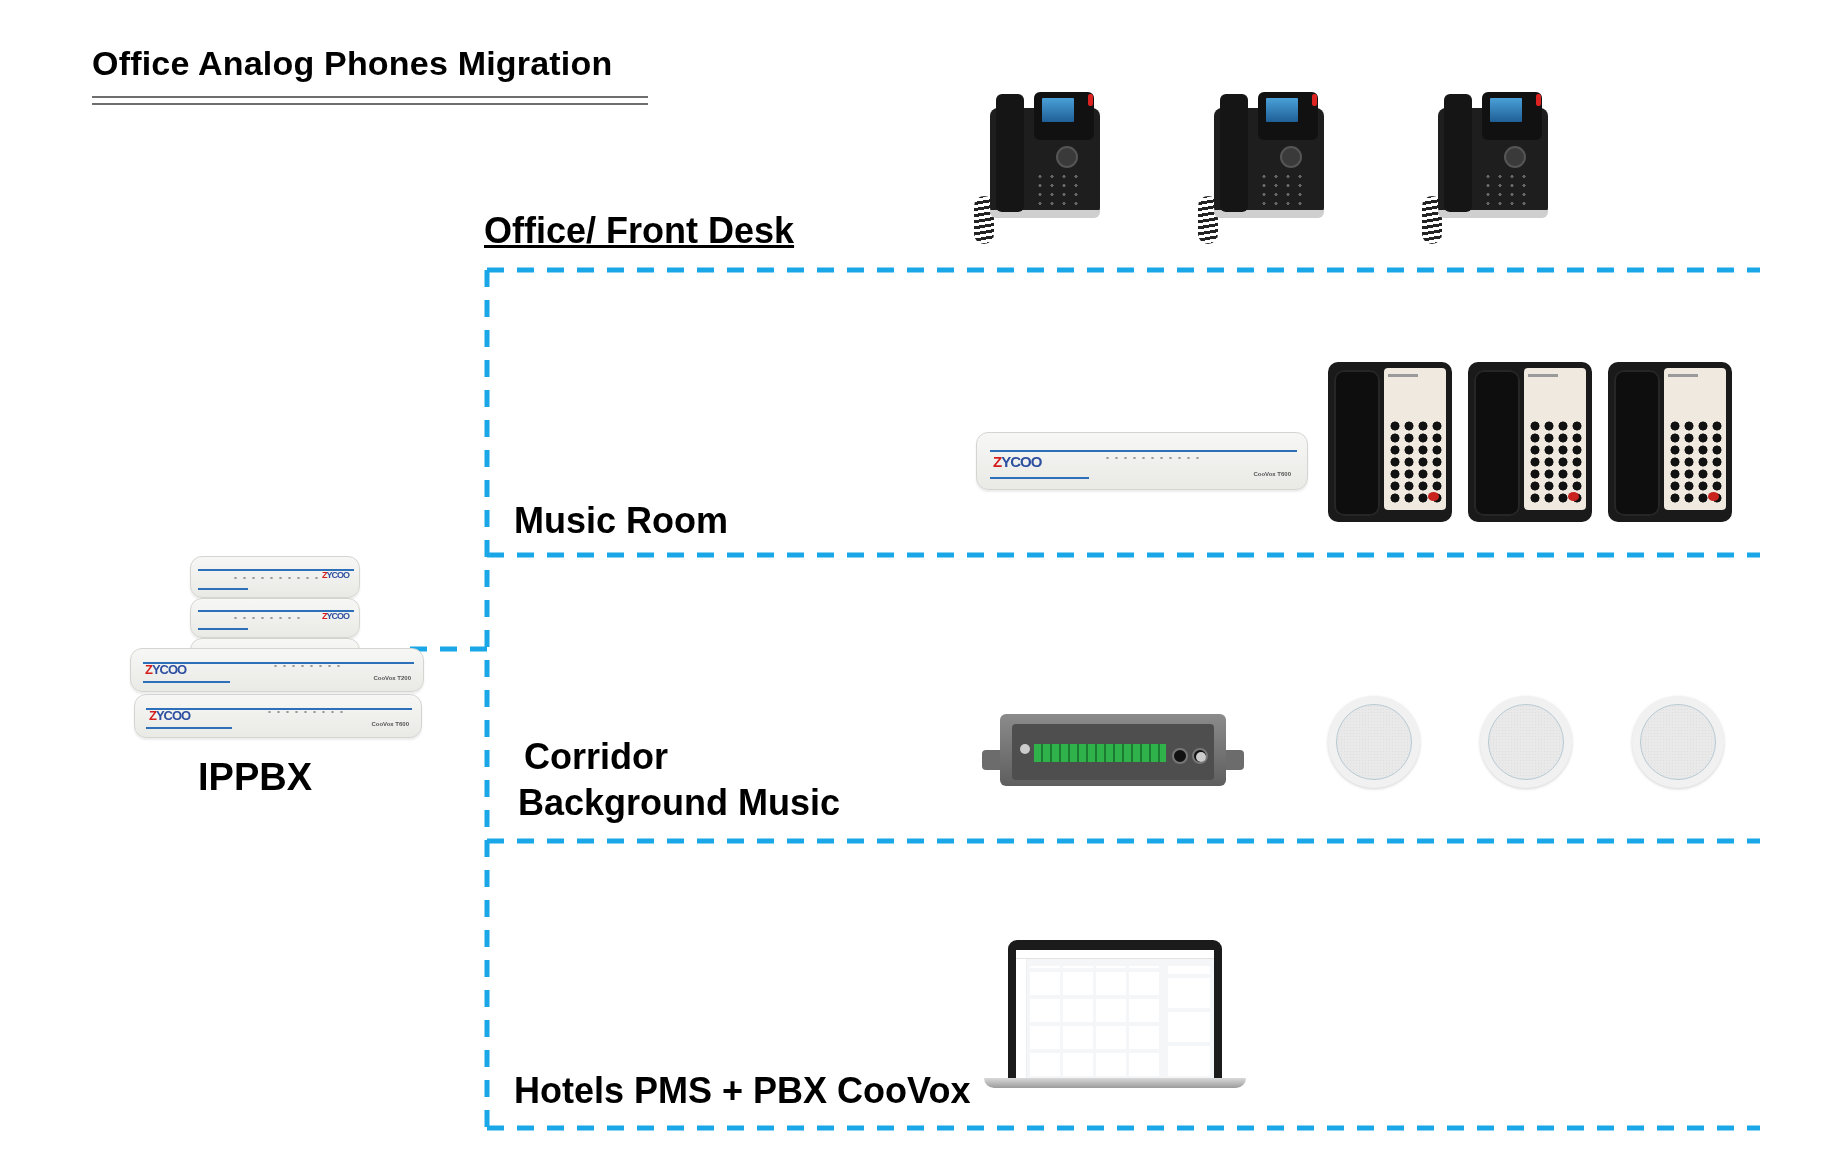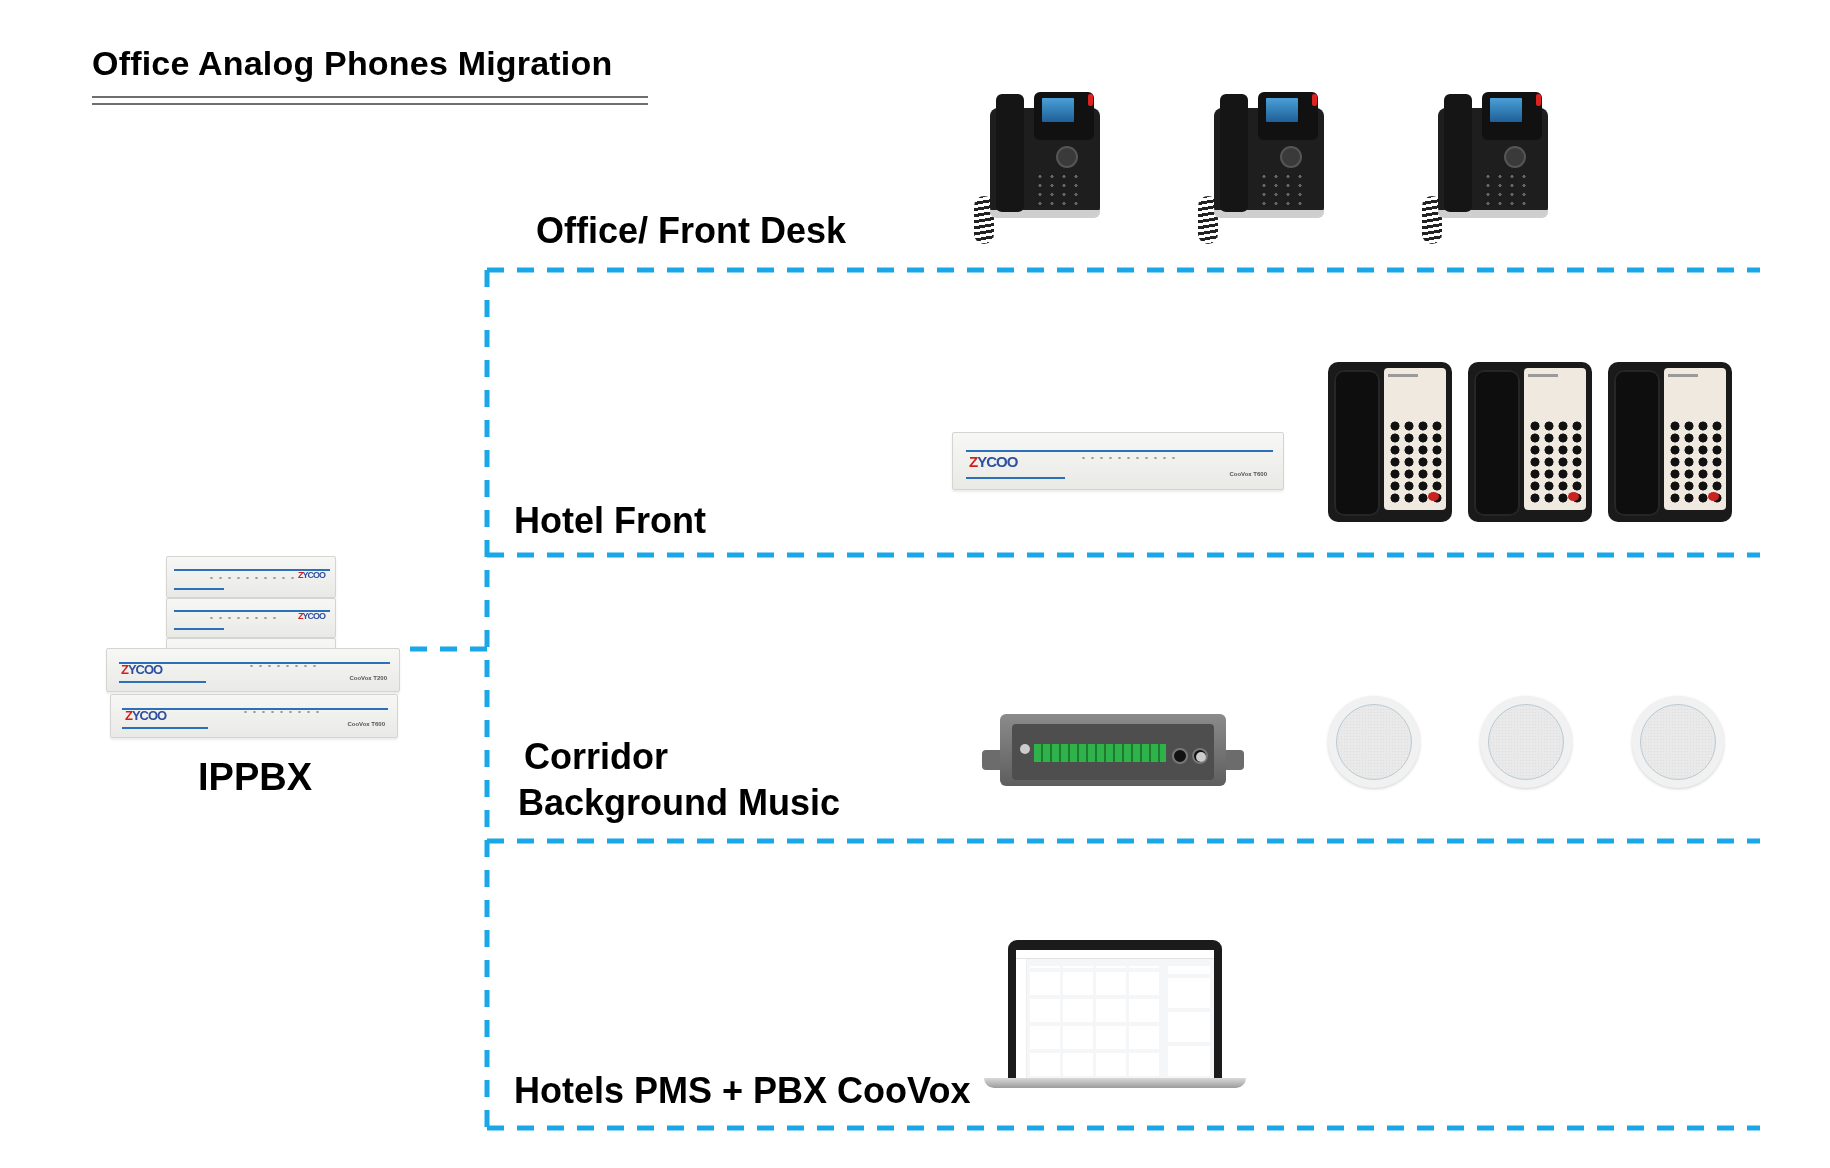--- a/index.html
+++ b/index.html
@@ -29,21 +29,21 @@
   .hphone { width:124px; height:168px; }
   .hphone .body { position:absolute; left:0; top:4px; width:124px; height:160px; background:#1a1a1a; border-radius:10px; }
   .hphone .handset { position:absolute; left:6px; top:12px; width:46px; height:146px; background:#0e0e0e; border-radius:10px; box-shadow:inset 0 0 0 2px #262626; }
   .hphone .face { position:absolute; left:56px; top:10px; width:62px; height:142px; background:#efe9e0; border-radius:4px; }
   .hphone .brand { position:absolute; left:60px; top:16px; width:30px; height:3px; background:#9a9a9a; }
   .hphone .keys { position:absolute; left:60px; top:62px; width:56px; height:84px;
      background-image:radial-gradient(circle,#111 4.2px,transparent 4.8px); background-size:14px 12px; }
   .hphone .redkey { position:absolute; left:100px; top:134px; width:11px; height:9px; background:#c8231e; border-radius:50%; }
 
   
-  .box { background:linear-gradient(#f7f7f5,#e9e9e6); border:1px solid #d4d4d0; border-radius:2px; box-shadow:0 2px 2px rgba(0,0,0,0.08); }
+  .box { background:linear-gradient(#f7f7f5,#e9e9e6); border:1px solid #d4d4d0; border-radius:12px; box-shadow:0 2px 2px rgba(0,0,0,0.08);margin-left:24px; }
   .box .stripe { position:absolute; left:4%; right:3%; top:30%; height:2px; background:#2d6fb8; }
   .box .stripe2 { position:absolute; left:4%; width:30%; bottom:18%; height:2px; background:#2d6fb8; }
   .box .logo { position:absolute; font-weight:bold; color:#2d4fa0; font-size:13px; letter-spacing:-1px; }
   .box .logo b { color:#d41e1e; }
   .box .model { position:absolute; font-size:6px; color:#555; font-weight:bold; }
   .box .leds { position:absolute; height:6px; background-image:radial-gradient(circle,#999 1px,transparent 1.3px); background-size:9px 6px; }
 
   
   .audio { width:262px; height:90px; }
   .audio .flange { position:absolute; left:0; right:0; top:44px; height:20px; background:#6c6c6c; border-radius:4px; }
@@ -120,21 +120,21 @@
   <div class="abs box" style="left:4px; top:146px; width:286px; height:42px;">
     <div class="stripe"></div>
       <div class="stripe2"></div>
     <div class="logo" style="left:14px; top:13px;"><b>Z</b>YCOO</div>
     <div class="model" style="right:12px; top:26px;">CooVox T600</div>
     <div class="leds" style="left:130px; top:14px; width:80px;"></div>
   </div>
 </div>
 <div class="abs ippbx-label" style="left:198px; top:756px;">IPPBX</div>
 
-<div class="abs label" style="left:536px; top:208px;">Office/ Front Desk</div>
+<div class="abs label" style="left:484px; top:208px;text-decoration:underline;">Office/ Front Desk</div>
 <div class="abs ipphone" style="left:968px; top:86px;">
   <div class="cord"></div>
     <div class="body"></div>
     <div class="base"></div>
     <div class="handset"></div>
   <div class="screenbez"></div>
     <div class="screen"></div>
     <div class="led"></div>
     <div class="nav"></div>
     <div class="keys"></div>
@@ -155,21 +155,21 @@
     <div class="body"></div>
     <div class="base"></div>
     <div class="handset"></div>
   <div class="screenbez"></div>
     <div class="screen"></div>
     <div class="led"></div>
     <div class="nav"></div>
     <div class="keys"></div>
 </div>
 
-<div class="abs label" style="left:514px; top:498px;">Hotel Front</div>
+<div class="abs label" style="left:514px; top:498px;">Music Room</div>
 <div class="abs box" style="left:952px; top:432px; width:330px; height:56px;">
   <div class="stripe"></div>
     <div class="stripe2"></div>
   <div class="logo" style="left:16px; top:20px; font-size:15px;"><b>Z</b>YCOO</div>
   <div class="model" style="right:16px; top:38px;">CooVox T600</div>
   <div class="leds" style="left:126px; top:22px; width:96px;"></div>
 </div>
 <div class="abs hphone" style="left:1328px; top:358px;">
   <div class="body"></div>
     <div class="handset"></div>

